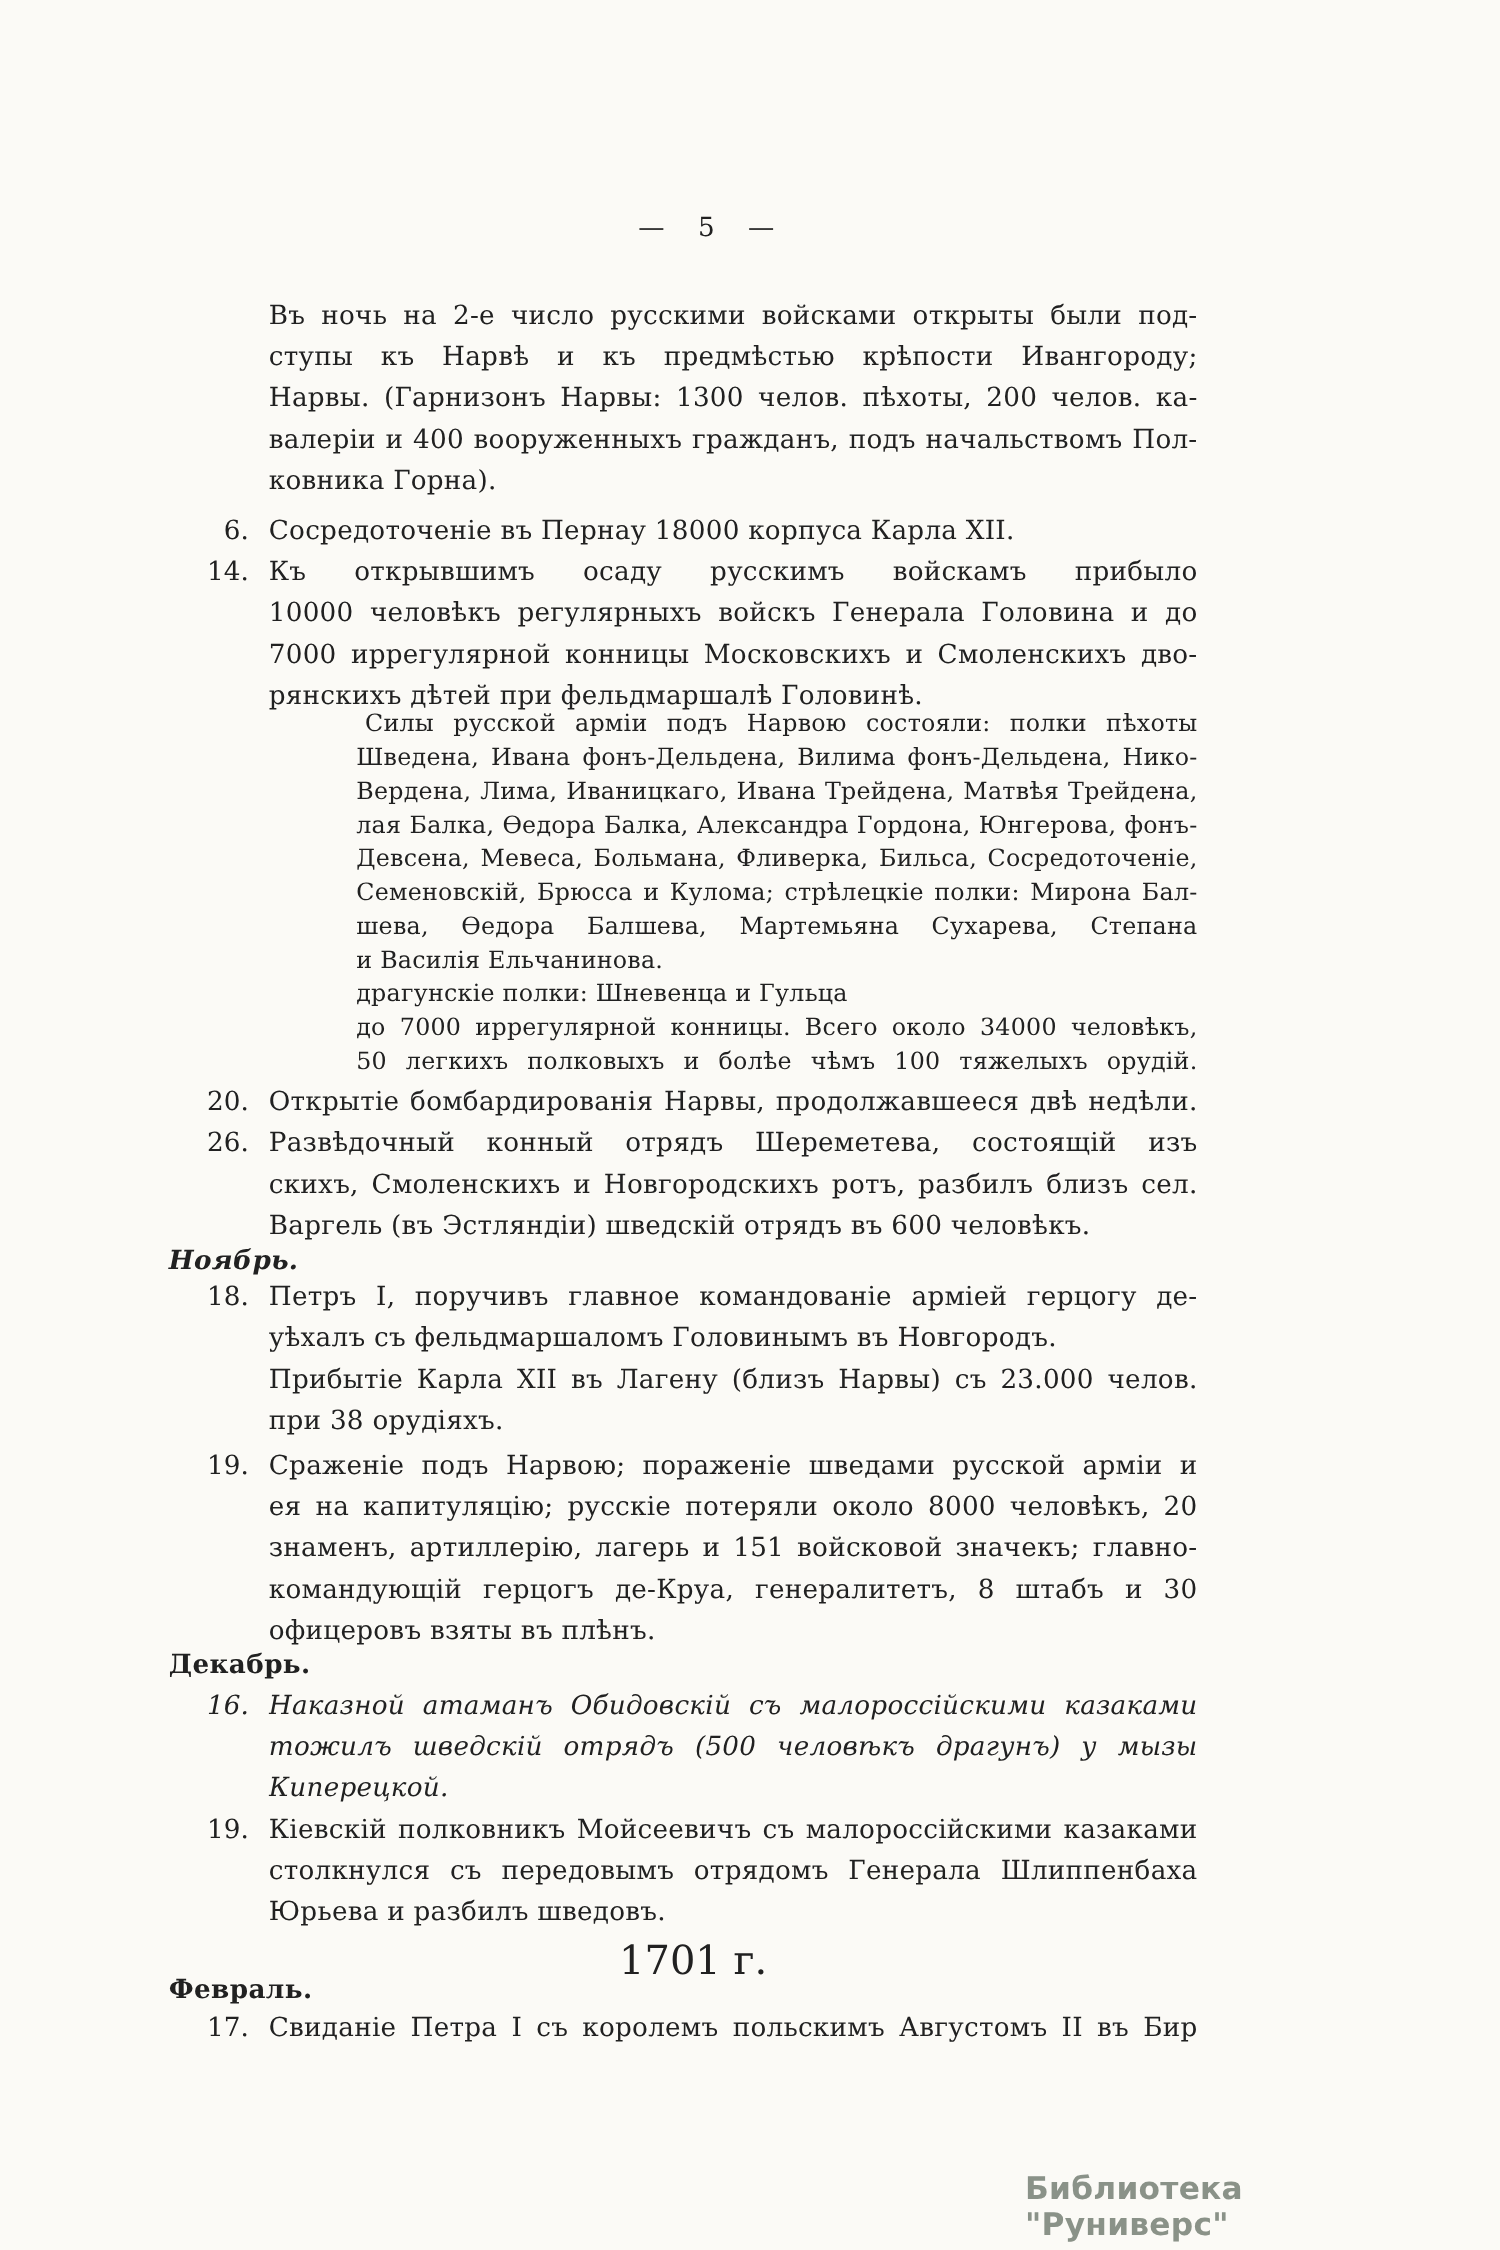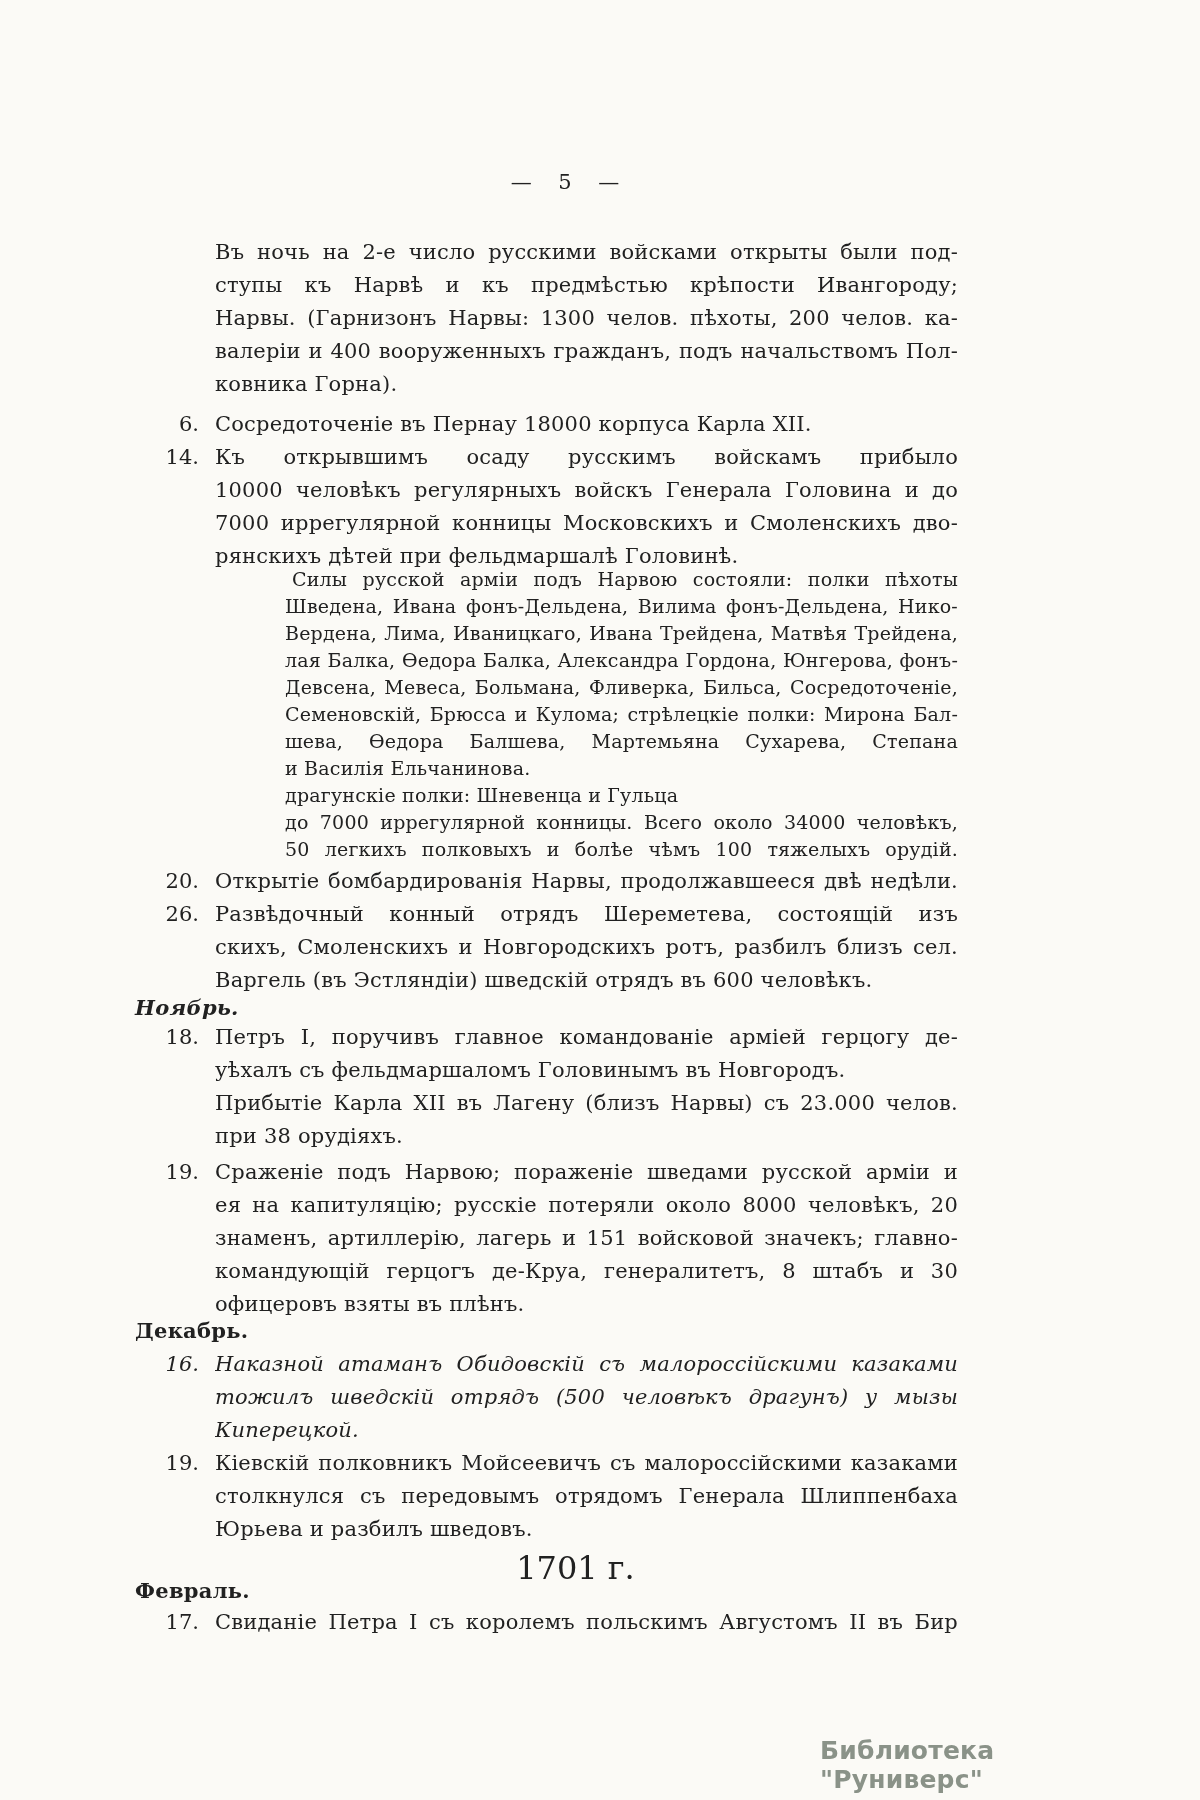--- a/index.html
+++ b/index.html
@@ -21,21 +21,21 @@
   .txt{flex:none;width:743px;}
   .line{
     font-size:21px;line-height:33px;height:33px;overflow:hidden;
     text-align:justify;text-align-last:justify;letter-spacing:.2px;
   }
   .line.flush{text-align-last:left;}
   .note{margin-left:150px;width:673px;}
   .note .line{font-size:19px;line-height:27px;height:27px;}
   .note .line:first-child{text-indent:7px;}
   .month{font-size:21px;font-weight:bold;line-height:26px;letter-spacing:.3px;}
-  .heading{font-size:32px;line-height:36px;text-align:center;position:relative;left:29px;}
+  .heading{font-size:32px;line-height:36px;text-align:center;position:relative;left:8px;}
   .wm{
     position:absolute;top:1736px;left:820px;width:260px;
     font-family:"DejaVu Sans", sans-serif;font-weight:bold;font-size:25px;
     color:#8a9288;letter-spacing:.2px;
   }
 </style>
 </head>
 <body>
 
 <div class="page">

